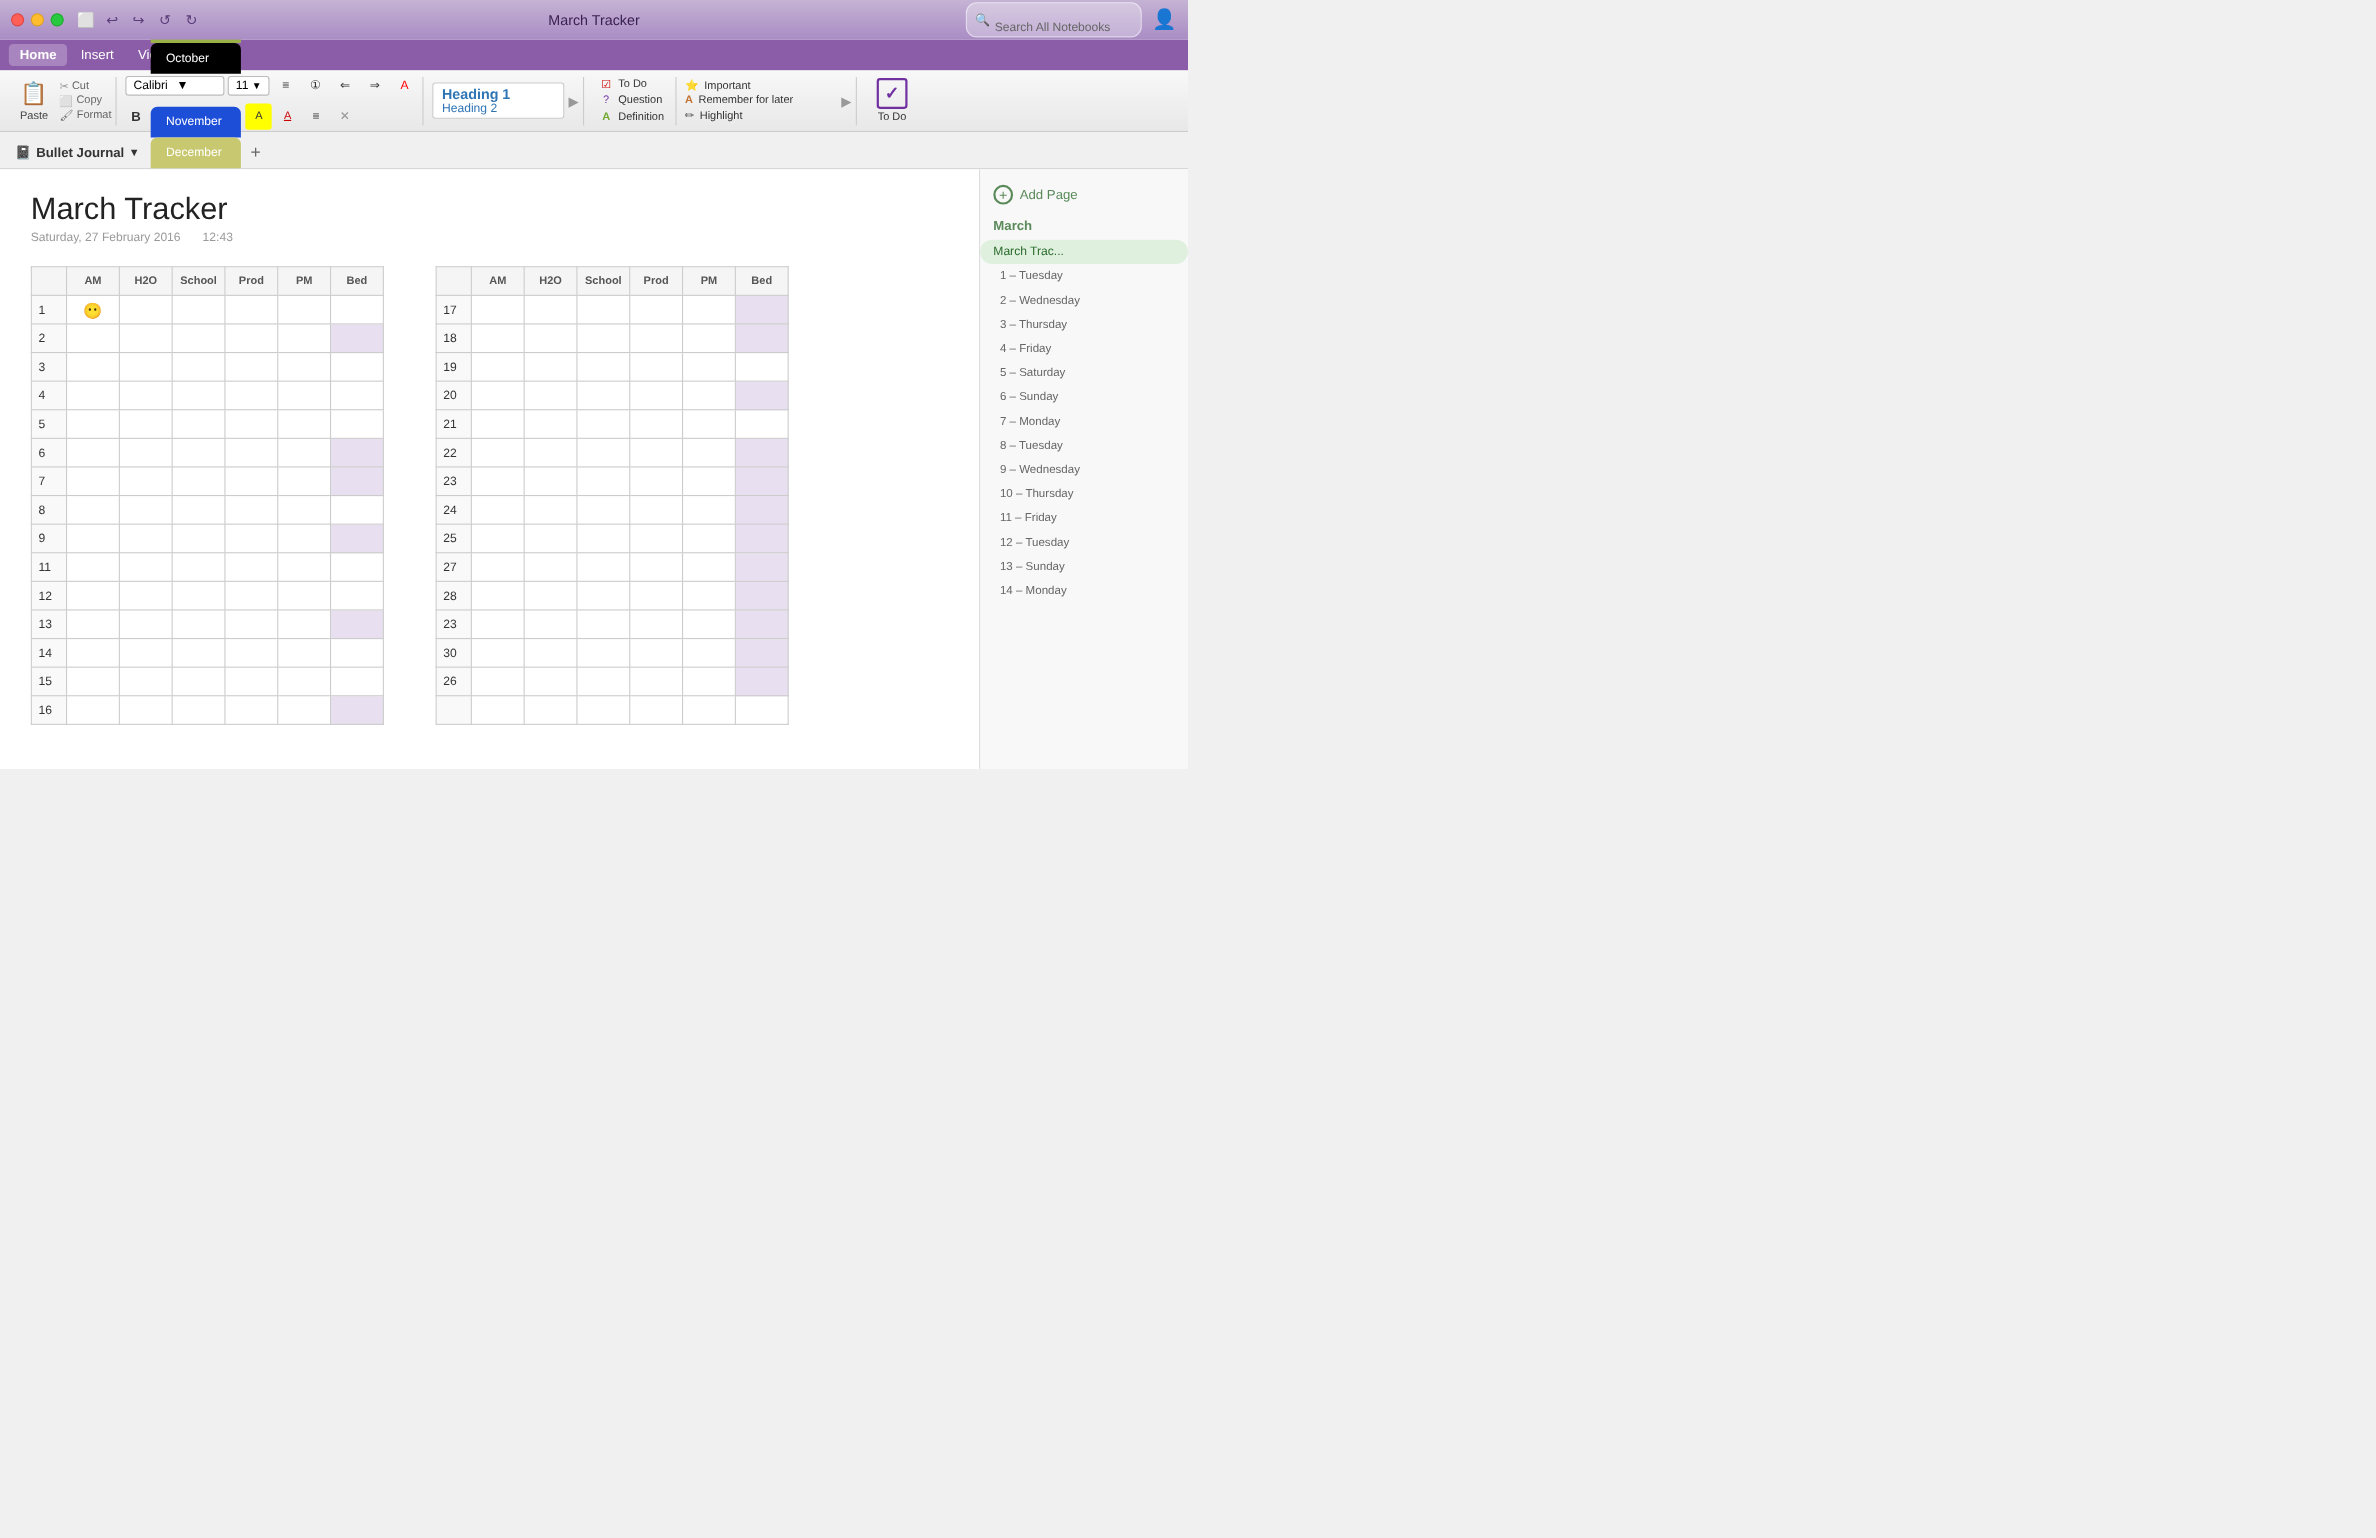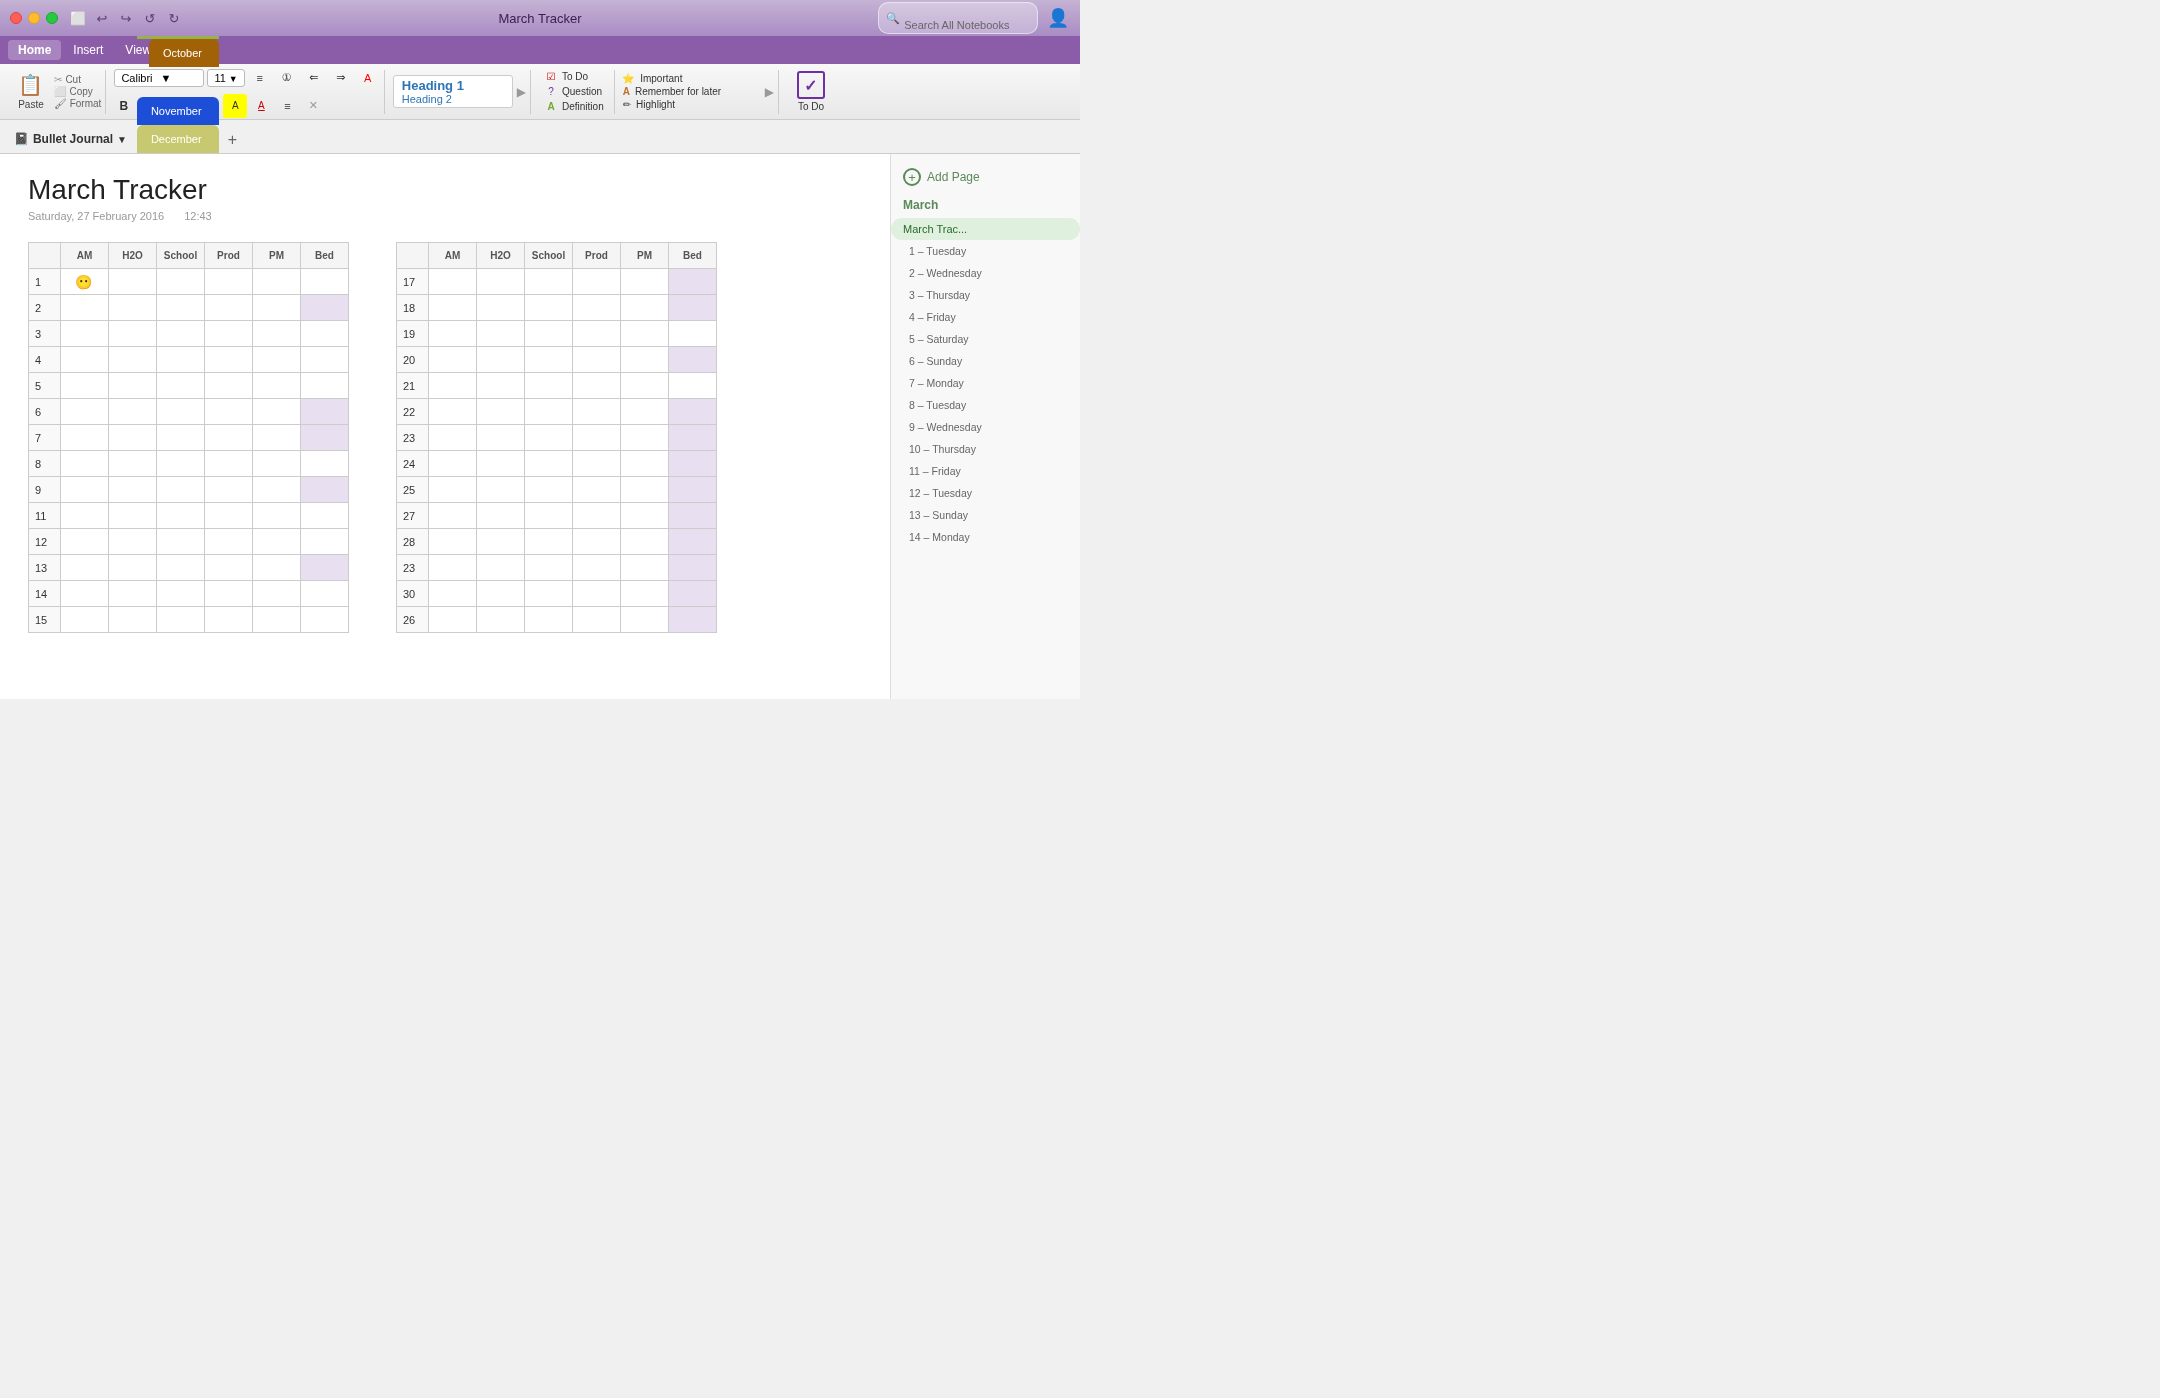--- a/index.html
+++ b/index.html
@@ -340,21 +340,21 @@
 <div class="tabs-bar">
   <div class="notebook-btn">
     <span>📓</span>
     <span>Bullet Journal</span>
     <span style="font-size:10px;">▼</span>
   </div>
   <div id="tabs-container">
       <div class="tab" style="background: rgb(96, 168, 200);">July</div>
       <div class="tab" style="background: rgb(200, 120, 160);">August</div>
       <div class="tab" style="background: rgb(154, 176, 72);">September</div>
-      <div class="tab" style="background: #a16207; margin-left: 12px;">October</div>
+      <div class="tab" style="background: #000000;">October</div>
       <div class="tab" style="background: #1d4ed8; margin-top: 30px;">November</div>
       <div class="tab" style="background: rgb(200, 200, 112);">December</div>
     </div>
   <div class="tab-add">+</div>
 </div>
 
 <div class="main-area">
 
   <div class="page-content">
     <div class="page-title">March Tracker</div>
@@ -615,20 +615,37 @@
               <td></td>
               <td></td>
               <td class="spacer-col"></td>
               <td class="day-num">26</td>
               <td></td>
               <td></td>
               <td></td>
               <td></td>
               <td></td>
               <td class="cell-purple"></td>
+            </tr>
+            <tr>
+              <td class="day-num">16</td>
+              <td></td>
+              <td></td>
+              <td></td>
+              <td></td>
+              <td></td>
+              <td class="cell-purple"></td>
+              <td class="spacer-col"></td>
+              <td class="day-num"></td>
+              <td></td>
+              <td></td>
+              <td></td>
+              <td></td>
+              <td></td>
+              <td></td>
             </tr>
           </tbody>
         </table>
       </div>
   </div>
 
   <div class="right-sidebar">
     <div class="add-page-btn">
       <div class="add-page-circle">+</div>
       <span>Add Page</span>

